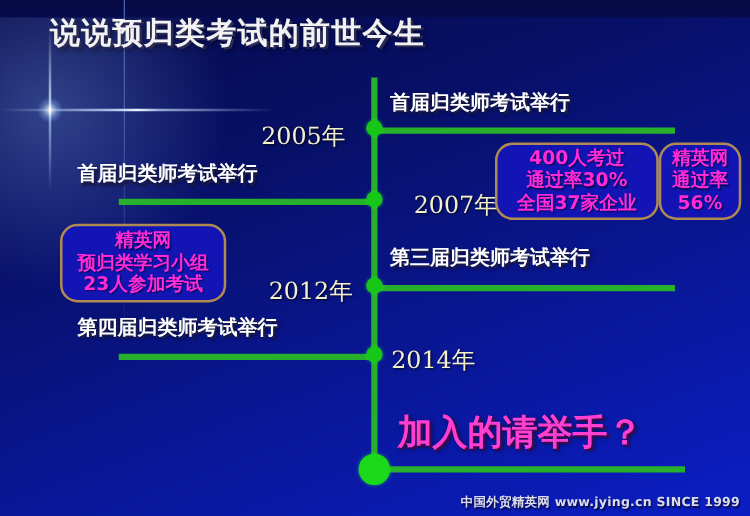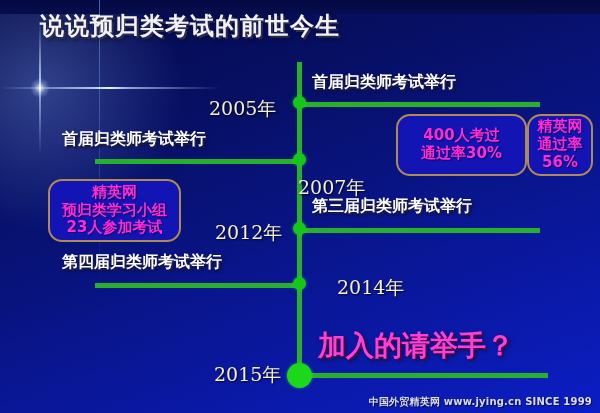--- a/index.html
+++ b/index.html
@@ -125,33 +125,33 @@
   <div class="branch" style="left:95px;top:283px;width:206px;"></div>
   <div class="branch" style="left:299px;top:373px;width:249px;"></div>
 
   <div class="node" style="left:293px;top:96px;"></div>
   <div class="node" style="left:293px;top:153px;"></div>
   <div class="node" style="left:293px;top:222px;"></div>
   <div class="node" style="left:293px;top:277px;"></div>
   <div class="node big" style="left:287px;top:363px;"></div>
 
   <div class="year" style="left:209px;top:96px;">2005年</div>
-  <div class="year" style="left:298px;top:151px;margin-top:24px;">2007年</div>
+  <div class="year" style="left:331px;top:151px;">2007年</div>
   <div class="year" style="left:215px;top:220px;">2012年</div>
-  <div class="year" style="left:313px;top:275px;margin-left:24px;">2014年</div>
-  <div class="year" style="left:214px;top:362px;">2015年</div>
+  <div class="year" style="left:313px;top:275px;">2014年</div>
 
   <div class="event" style="left:312px;top:72px;">首届归类师考试举行</div>
   <div class="event" style="left:62px;top:129px;">首届归类师考试举行</div>
   <div class="event" style="left:62px;top:252px;">第四届归类师考试举行</div>
   <div class="event" style="left:312px;top:196px;">第三届归类师考试举行</div>
 
   <div class="callout" style="left:396px;top:114px;width:131px;height:62px;">
     <span>400人考过</span>
     <span>通过率30%</span>
+    <span>全国37家企业</span>
   </div>
 
   <div class="callout" style="left:527px;top:114px;width:66px;height:62px;">
     <span>精英网</span>
     <span>通过率</span>
     <span>56%</span>
   </div>
 
   <div class="callout" style="left:48px;top:179px;width:133px;height:63px;">
     <span>精英网</span>

